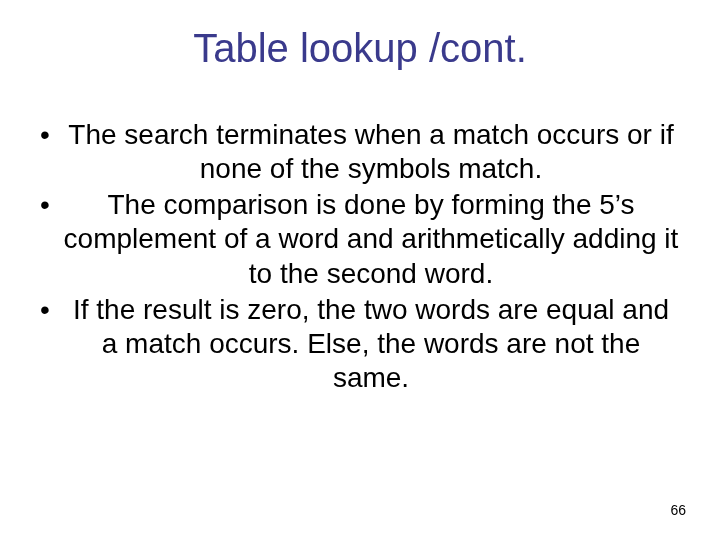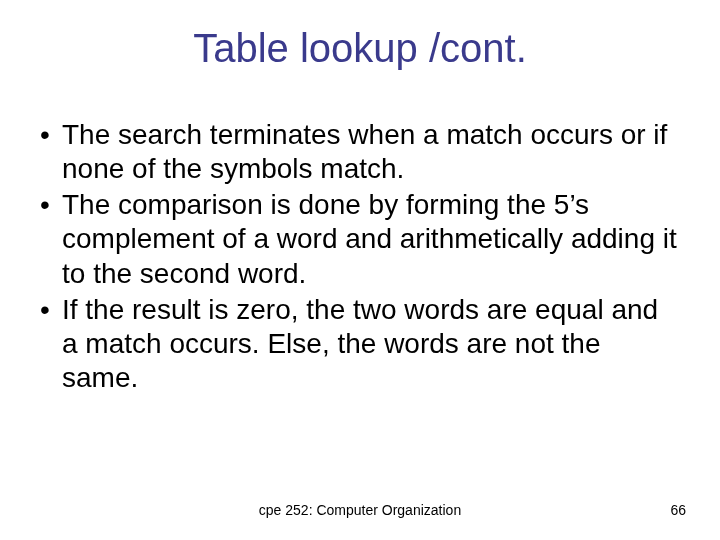--- a/index.html
+++ b/index.html
@@ -46,20 +46,21 @@
   }
   .dot {
     flex: 0 0 auto;
     width: 22px;
     text-align: left;
     font-size: 28px;
     line-height: 1.22;
   }
   .btext {
     flex: 1 1 auto;
+    text-align: center;
   }
   .footer-center {
     position: absolute;
     bottom: 22px;
     left: 0;
     width: 720px;
     text-align: center;
     font-size: 14px;
     color: #000000;
   }
@@ -87,16 +88,15 @@
     <div class="bullet">
       <div class="dot">•</div>
       <div class="btext">The comparison is done by forming the 5’s complement of a word and arithmetically adding it to the second word.</div>
     </div>
     <div class="bullet">
       <div class="dot">•</div>
       <div class="btext">If the result is zero, the two words are equal and a match occurs. Else, the words are not the same.</div>
     </div>
   </div>
 
-  <div class="footer-center">cpe 252: Computer Organization</div>
   <div class="footer-right">66</div>
 
 </div>
 
 </body></html>

